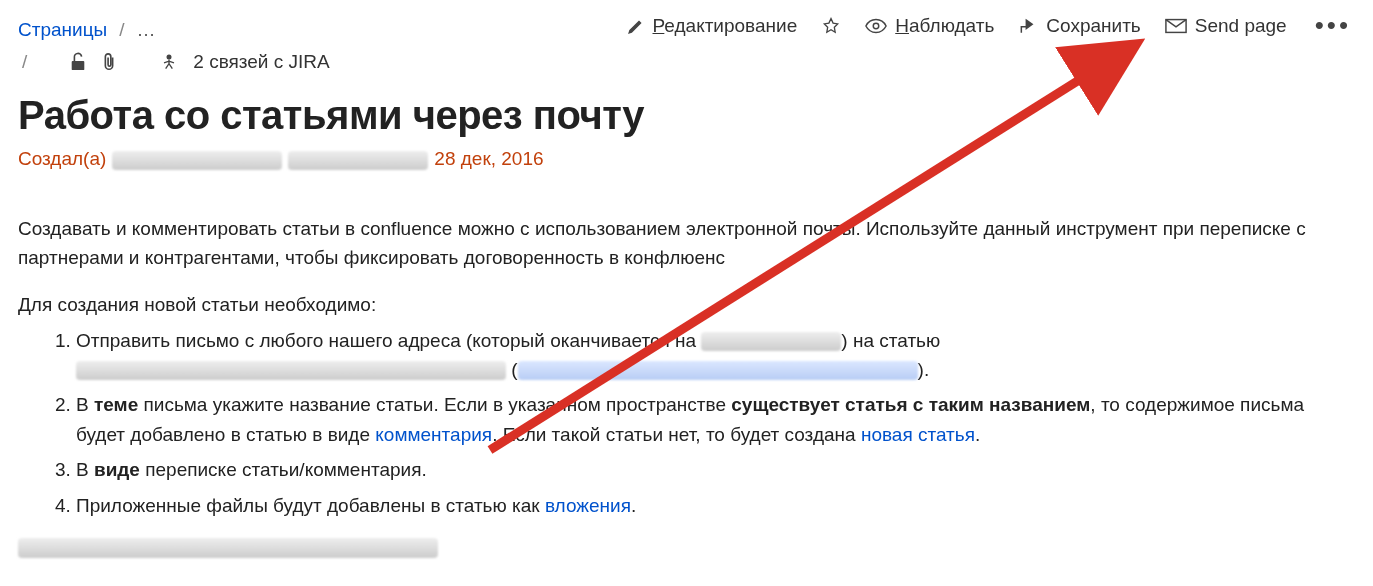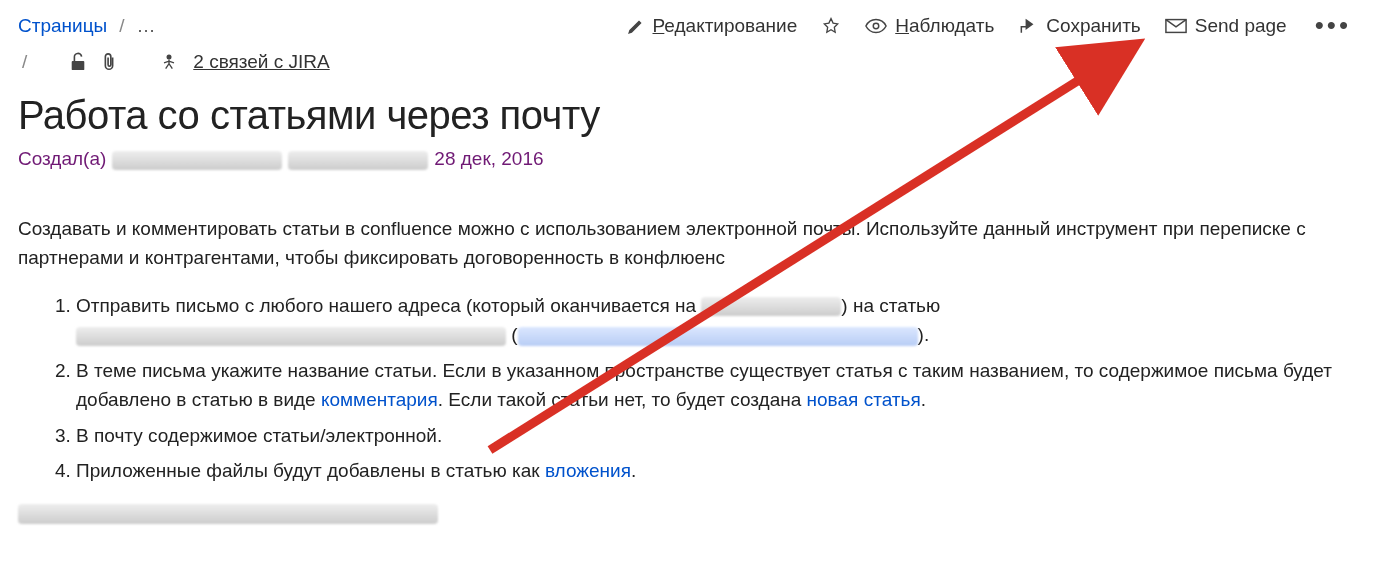--- a/index.html
+++ b/index.html
@@ -8,21 +8,21 @@
     padding: 0;
     font-family: Arial, Helvetica, sans-serif;
     font-size: 19px;
     color: #333;
     background: #fff;
     width: 1373px;
     position: relative;
   }
   .topbar {
     display: flex;
-    align-items: center;
+    align-items: flex-end;
     padding: 10px 18px 2px 18px;
     gap: 8px;
   }
   .link { color: #0052cc; text-decoration: none; cursor: pointer; }
   .crumb-sep { color: #888; padding: 0 4px; }
   .ellips { color: #555; }
   .actions {
     display: flex;
     align-items: center;
     margin-left: auto;
@@ -41,59 +41,59 @@
   .underline-hotkey { text-decoration: underline; }
   .secondrow {
     display: flex;
     align-items: center;
     padding: 8px 18px 6px 18px;
     gap: 14px;
     color: #555;
   }
   .title {
     font-size: 40px;
-    font-weight: 400;
+    font-weight: 700;
     color: #222;
     padding: 14px 18px 8px 18px;
     margin: 0;
     letter-spacing: -0.5px;
   }
   .byline {
     padding: 2px 18px;
-    color: #701a75;
+    color: #c2410c;
     font-size: 19px;
     display: flex;
     align-items: flex-end;
     gap: 6px;
     flex-wrap: wrap;
   }
   .redact {
     display: inline-block;
     background: linear-gradient(#eee, #ccc);
     height: 19px;
     border-radius: 4px;
     filter: blur(1px);
   }
   .bodytext {
     padding: 24px 18px 4px 18px;
     line-height: 1.5;
     color: #222;
   }
   ol { margin: 6px 0; padding-left: 58px; }
   ol li { margin-bottom: 6px; line-height: 1.55; }
-  .bold { font-weight: normal; }
+  .bold { font-weight: bold; }
   .more-dots {
     font-size: 26px;
     letter-spacing: 3px;
     color: #444;
     cursor: pointer;
     padding: 0 4px;
   }
   .icon { display: inline-flex; align-items: center; justify-content: center; }
-  .jira-count { color: #333; text-decoration: underline; }
+  .jira-count { color: #333; }
   .arrow-overlay {
     position: absolute;
     top: 0;
     left: 0;
     pointer-events: none;
   }
 </style>
 </head>
 <body>
 
@@ -177,32 +177,33 @@
 
 <div class="byline">
   <span>Создал(а)</span>
   <span class="redact" style="width:170px"></span>
   <span class="redact" style="width:140px"></span>
   <span>28 дек, 2016</span>
 </div>
 
 <div class="bodytext">
   <p>Создавать и комментировать статьи в confluence можно с использованием электронной почты. Используйте данный инструмент при переписке с партнерами и контрагентами, чтобы фиксировать договоренность в конфлюенс</p>
+  <p style="margin-bottom:4px;">Для создания новой статьи необходимо:</p>
   <ol>
     <li>
       <span>Отправить письмо с любого нашего адреса (который оканчивается на</span>
       <span class="redact" style="width:140px;vertical-align:middle;"></span><span>) на статью</span>
       <span class="redact" style="width:430px;vertical-align:middle;"></span>
       <span>(</span><span class="redact" style="width:400px;vertical-align:middle;background:linear-gradient(#dbe7ff,#b8cdf5);"></span><span>).</span>
     </li>
     <li>
       <span>В </span><span class="bold">теме</span><span> письма укажите название статьи. Если в указанном пространстве </span><span class="bold">существует статья с таким названием</span><span>, то содержимое письма будет добавлено в статью в виде </span><a class="link">комментария</a><span>. Если такой статьи нет, то будет создана </span><a class="link">новая статья</a><span>.</span>
     </li>
     <li>
-      <span>В </span><span class="bold">почту</span><span> содержимое статьи/электронной.</span>
+      <span>В </span><span class="bold">виде</span><span> переписке статьи/комментария.</span>
     </li>
     <li>
       <span>Приложенные файлы будут добавлены в статью как </span><a class="link">вложения</a><span>.</span>
     </li>
   </ol>
   <div style="margin-top:18px;">
     <span class="redact" style="width:420px;height:20px;"></span>
   </div>
 </div>
 

